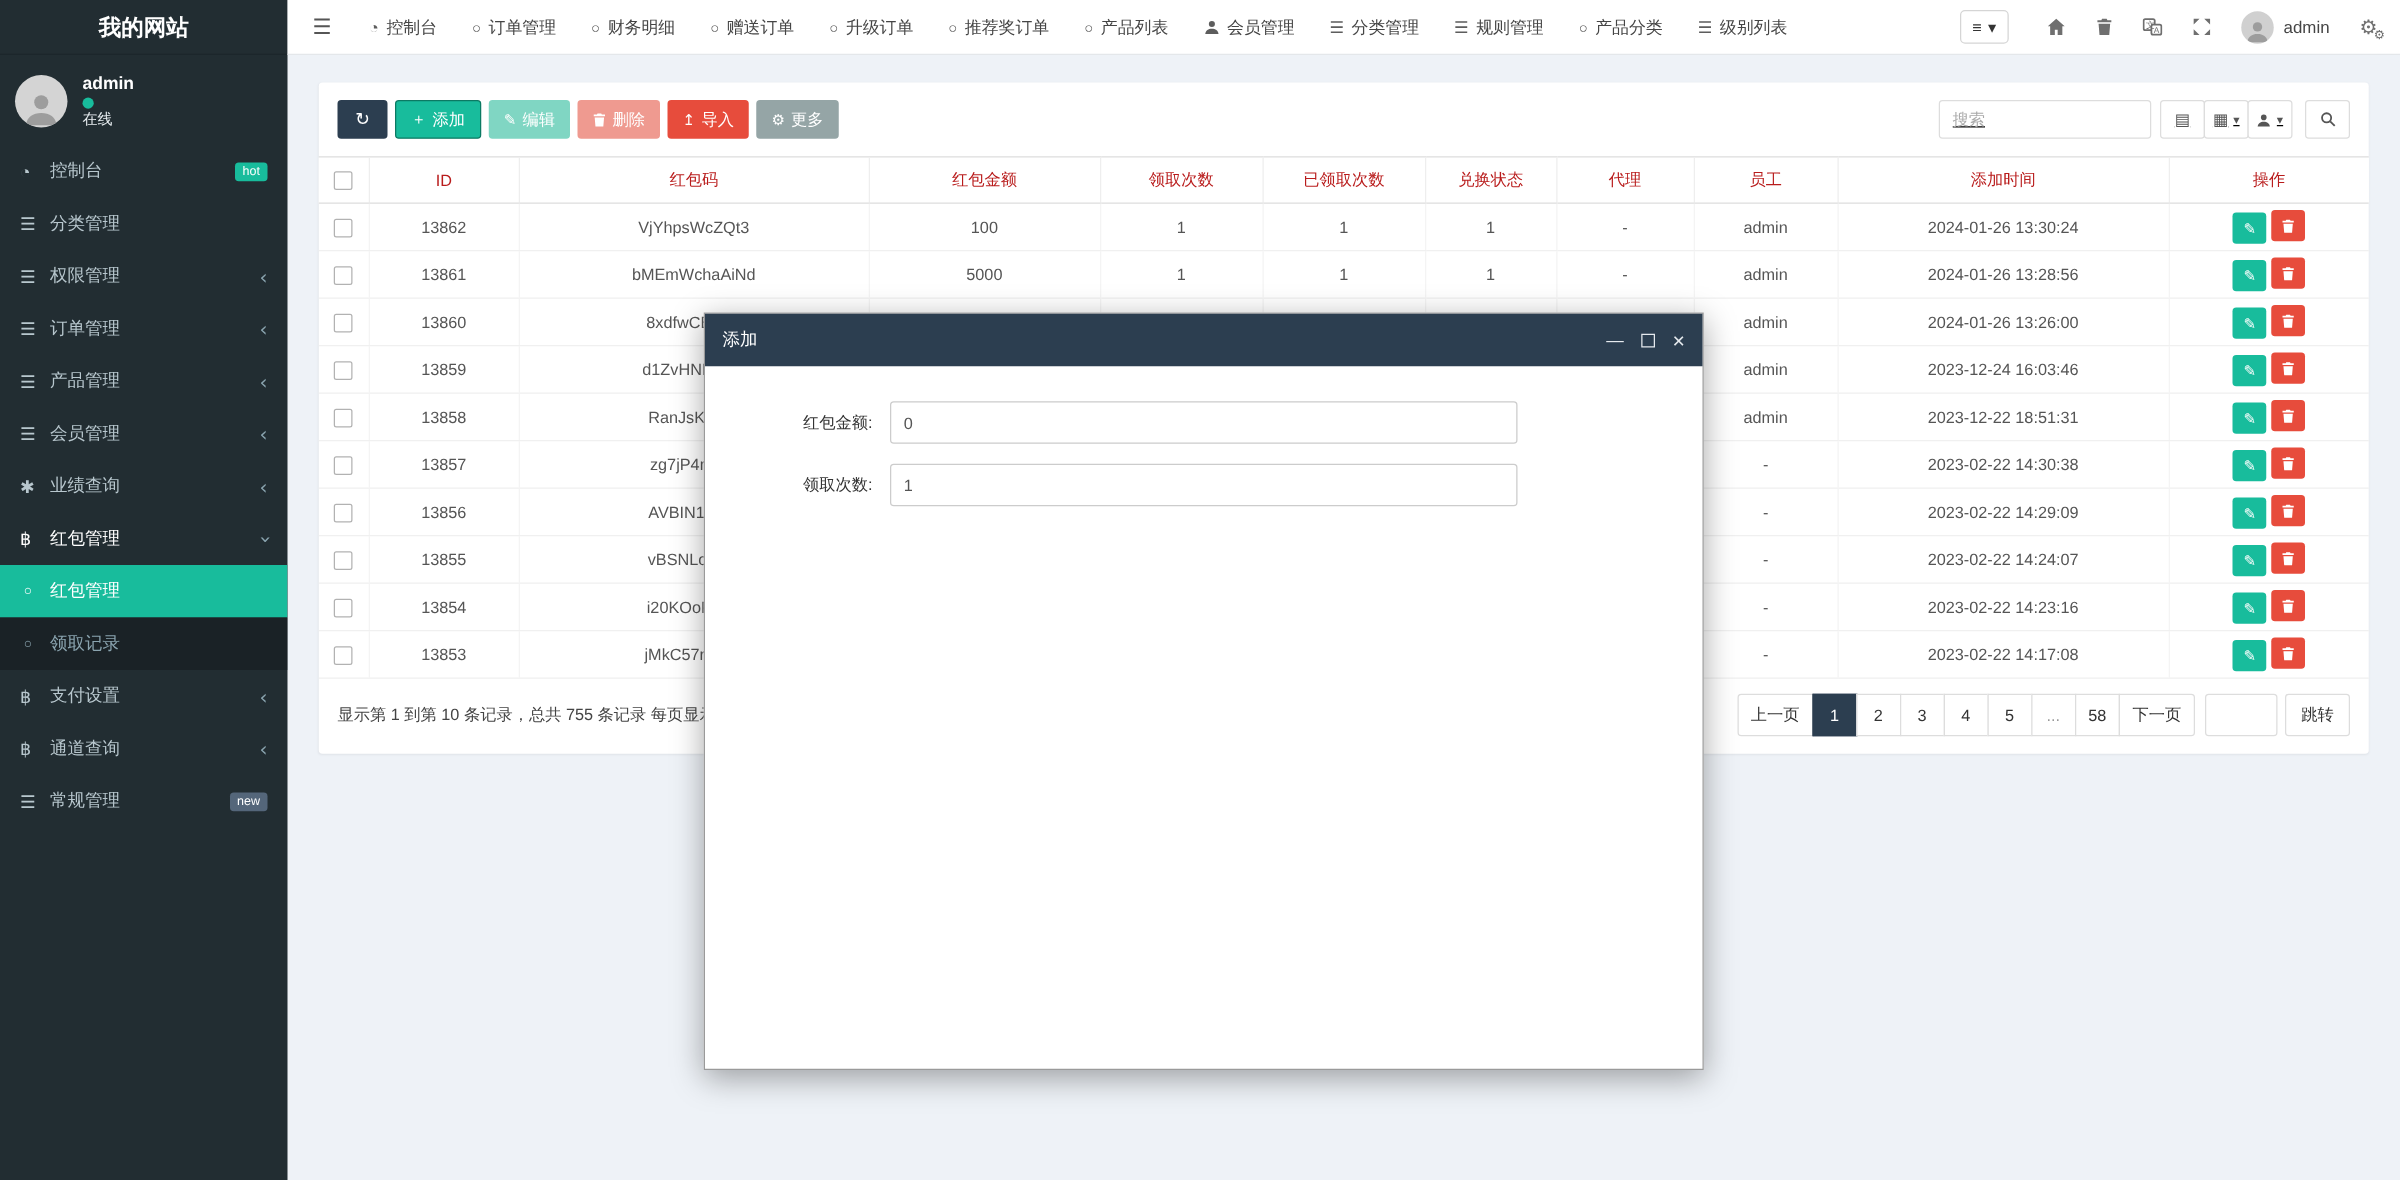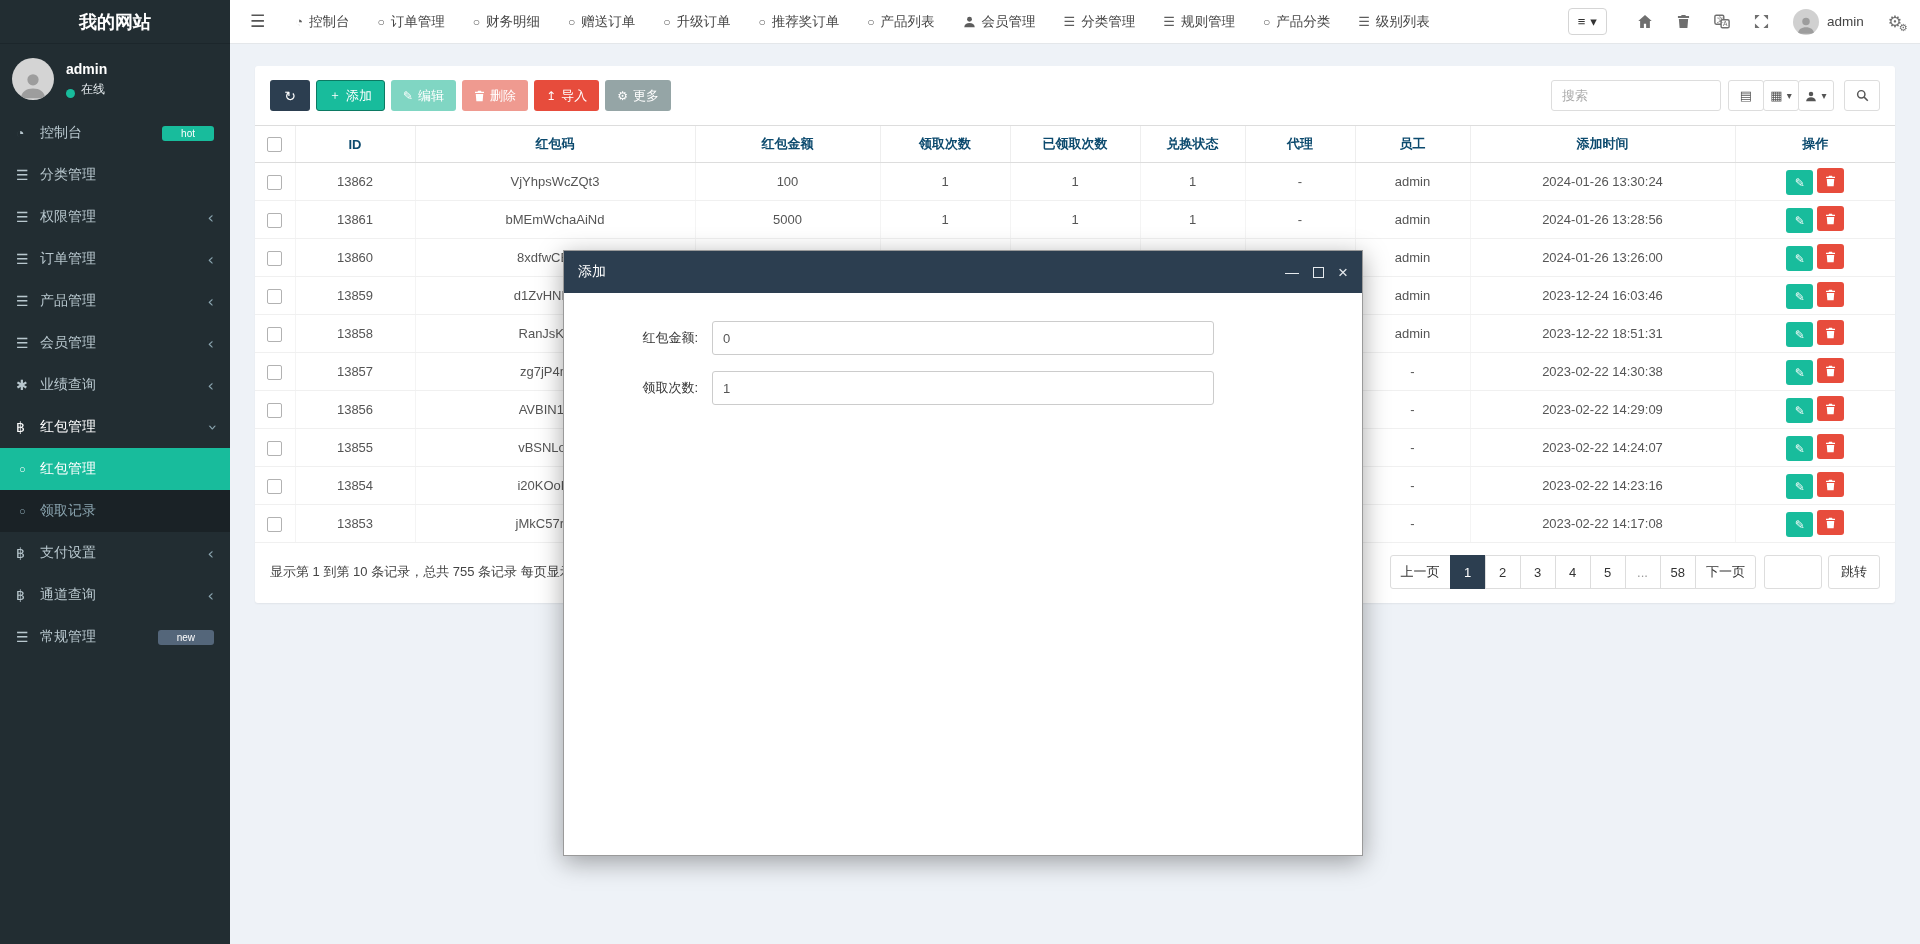--- a/index.html
+++ b/index.html
@@ -7,39 +7,39 @@
   body { font-family: "Liberation Sans", "DejaVu Sans", sans-serif; background:#eef2f7; overflow:hidden; }
   .screen { position:relative; width:1920px; height:944px; display:flex; }
 
   
   .sidebar { width:230px; min-width:230px; height:944px; background:#222d32; color:#b8c7ce; display:flex; flex-direction:column; }
   .brand { height:44px; line-height:44px; text-align:center; color:#fff; font-size:18px; font-weight:bold; background:#222d32; border-bottom:1px solid #1c262b; }
   .userpanel { display:flex; align-items:center; padding:14px 12px 12px 12px; }
   .avatar { width:42px; height:42px; border-radius:50%; background:#d4d4d4; display:flex; align-items:flex-end; justify-content:center; overflow:hidden; }
   .userinfo { margin-left:12px; }
   .userinfo .uname { color:#fff; font-weight:bold; font-size:14px; margin-bottom:4px; }
-  .userinfo .ustatus { font-size:12px; color:#e8eef1; display:flex; align-items:flex-end; }
+  .userinfo .ustatus { font-size:12px; color:#e8eef1; display:flex; align-items:flex-start;flex-direction:column; }
   .dot { width:9px; height:9px; border-radius:50%; background:#18bc9c; display:inline-block; margin-right:6px; }
   .side-search { margin:8px 12px 12px 12px; position:relative; }
   .side-search input { width:100%; height:36px; background:#374850; border:none; border-radius:4px; color:#ccc; padding:0 32px 0 12px; font-size:13px; outline:none; }
   .side-search input::placeholder { color:#90a4ae; }
   .side-search .mag { position:absolute; right:10px; top:10px; opacity:.75; }
   .side-menu { flex:1; overflow:hidden; }
   .side-item { display:flex; align-items:center; height:42px; padding:0 16px; font-size:14px; color:#b8c7ce; cursor:pointer; position:relative; }
   .side-item .s-icon { width:24px; font-size:14px; text-align:left; flex-shrink:0; }
   .side-item .s-label { flex:1; }
   .side-item .chev { color:#8aa4af; font-size:16px; font-family:"DejaVu Sans", sans-serif; }
   .side-item .chev.down { transform:rotate(-90deg); }
   .side-item.expanded { color:#fff; }
   .side-item.expanded .s-icon { color:#fff; }
   .side-item.sub { background:#1a2226; color:#8aa4af; }
   .side-item.sub .s-icon { font-size:11px; padding-left:3px; }
   .side-item.active { background:#18bc9c; color:#fff; }
   .side-item.active .s-icon { color:#fff; }
-  .badge { font-size:10px; padding:2px 19px; border-radius:3px; color:#fff; }
+  .badge { font-size:10px; padding:2px 6px; border-radius:3px; color:#fff; }
   .badge.hot { background:#18bc9c; }
   .badge.new { background:#54667a; }
 
   
   .main { flex:1; display:flex; flex-direction:column; height:944px; }
   .navbar { height:44px; background:#fff; border-bottom:1px solid #e4e7ea; display:flex; align-items:center; padding:0 18px 0 20px; }
   .hamburger { font-size:17px; color:#555; margin-right:16px; cursor:pointer; }
   .top-menu { display:flex; align-items:center; }
   .nav-item { display:flex; align-items:center; padding:0 14px; font-size:13.5px; color:#454545; cursor:pointer; text-decoration:none; height:44px; }
   .nav-item .n-icon { margin-right:6px; color:#5d5d5d; font-size:13px; display:inline-flex; align-items:center; }
@@ -58,29 +58,29 @@
   .card { background:#fff; border-radius:3px; box-shadow:0 1px 2px rgba(0,0,0,.06); }
   .card-toolbar { display:flex; align-items:center; padding:14px 15px; }
   .btn { height:31px; border:none; border-radius:3px; color:#fff; font-size:13px; padding:0 12px; display:inline-flex; align-items:center; gap:5px; cursor:pointer; margin-right:6px; font-family:inherit; }
   .btn .bi { font-size:12px; }
   .btn.refresh { background:#2c3e50; width:40px; justify-content:center; font-size:14px; }
   .btn.add { background:#18bc9c; border:1px solid #0c7a63; }
   .btn.edit { background:#80d6c3; }
   .btn.del { background:#ef9a90; }
   .btn.import { background:#e74c3c; }
   .btn.more { background:#95a5a6; }
-  .toolbar-right { margin-left:auto; display:flex; align-items:center; }
+  .toolbar-right { margin-left:auto; display:flex; align-items:center;text-decoration:underline; }
   .tb-search { width:170px; height:31px; border:1px solid #ddd; border-radius:3px; padding:0 10px; font-size:13px; color:#555; outline:none; margin-right:8px; }
   .tb-search::placeholder { color:#aaa; }
   .tool-ibtn { height:31px; min-width:36px; background:#fff; border:1px solid #ddd; border-radius:3px; color:#555; display:inline-flex; align-items:center; justify-content:center; gap:4px; cursor:pointer; margin-left:-1px; font-size:13px; }
   .tool-ibtn.sep { margin-left:10px; }
 
   
   table { width:100%; border-collapse:collapse; table-layout:fixed; font-size:13px; color:#555; }
-  thead th { height:37px; font-weight:bold; color:#0c4a6e; text-align:center; border-top:1px solid #ddd; border-bottom:1px solid #ddd; border-left:1px solid #eee; background:#fff; }
+  thead th { height:37px; font-weight:normal; color:#b91c1c; text-align:center; border-top:1px solid #ddd; border-bottom:1px solid #ddd; border-left:1px solid #eee; background:#fff; }
   thead th:first-child { border-left:none; }
   tbody td { height:38px; text-align:center; border-bottom:1px solid #f0f0f0; border-left:1px solid #f4f4f4; overflow:hidden; white-space:nowrap; }
   tbody td:first-child { border-left:none; }
   .cb { display:inline-block; width:15px; height:15px; border:1px solid #b2b2b2; border-radius:2px; background:#fff; vertical-align:middle; cursor:pointer; }
   .op-btn { width:27px; height:25px; border:none; border-radius:3px; color:#fff; display:inline-flex; align-items:center; justify-content:center; cursor:pointer; margin:0 2px; font-size:12px; }
   .op-btn.op-edit { background:#18bc9c; }
   .op-btn.op-del { background:#e74c3c; }
 
   
   .card-footer { display:flex; align-items:center; padding:12px 15px 14px 15px; }

